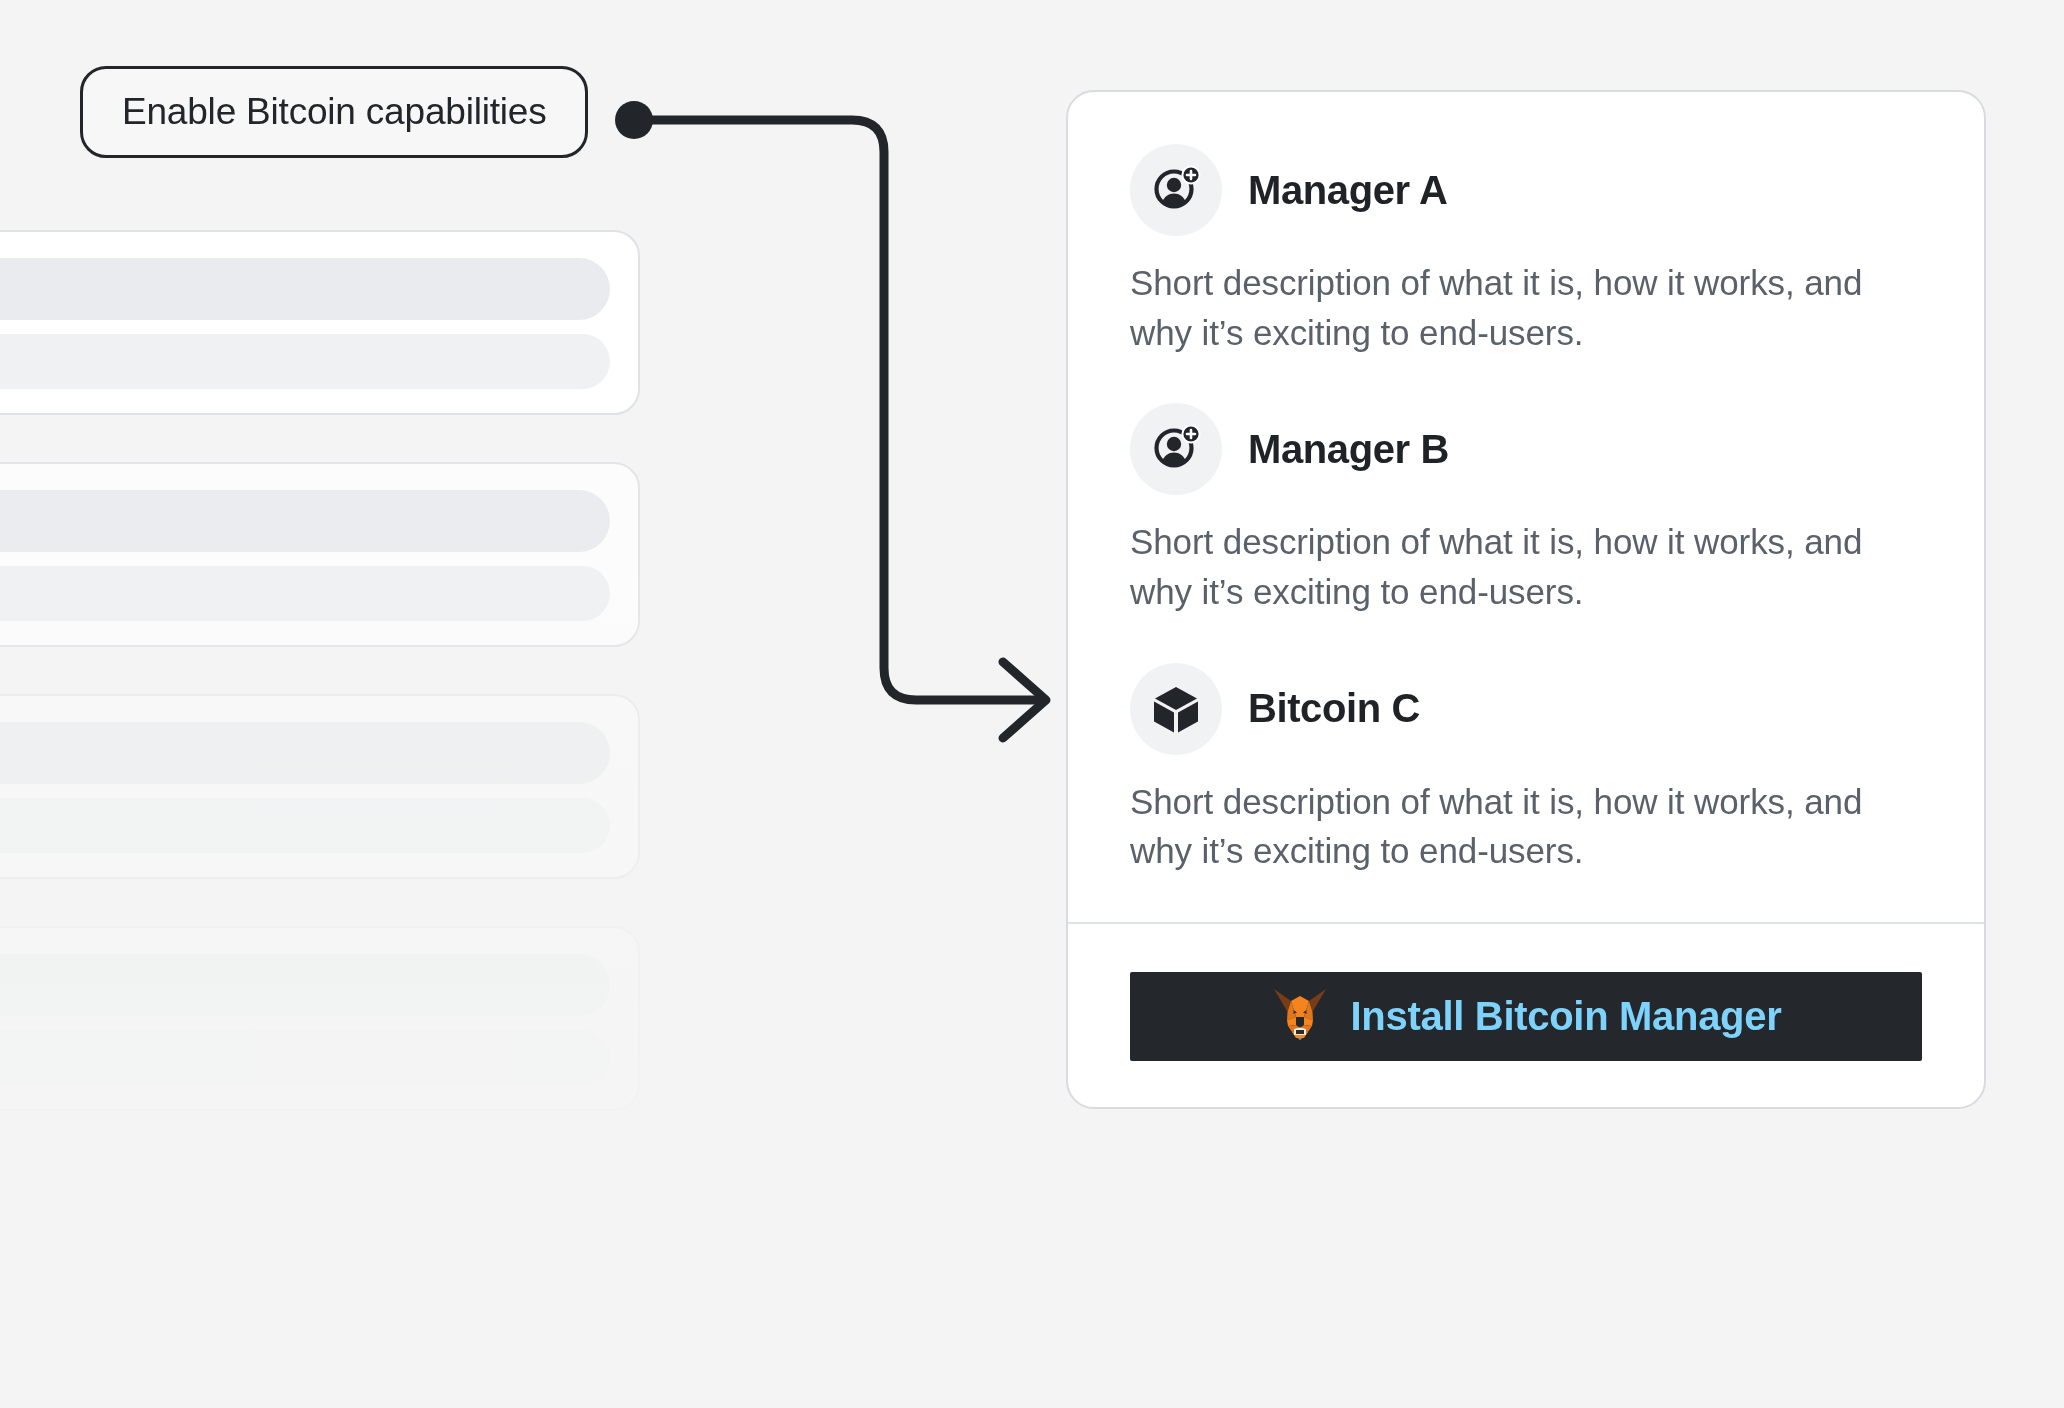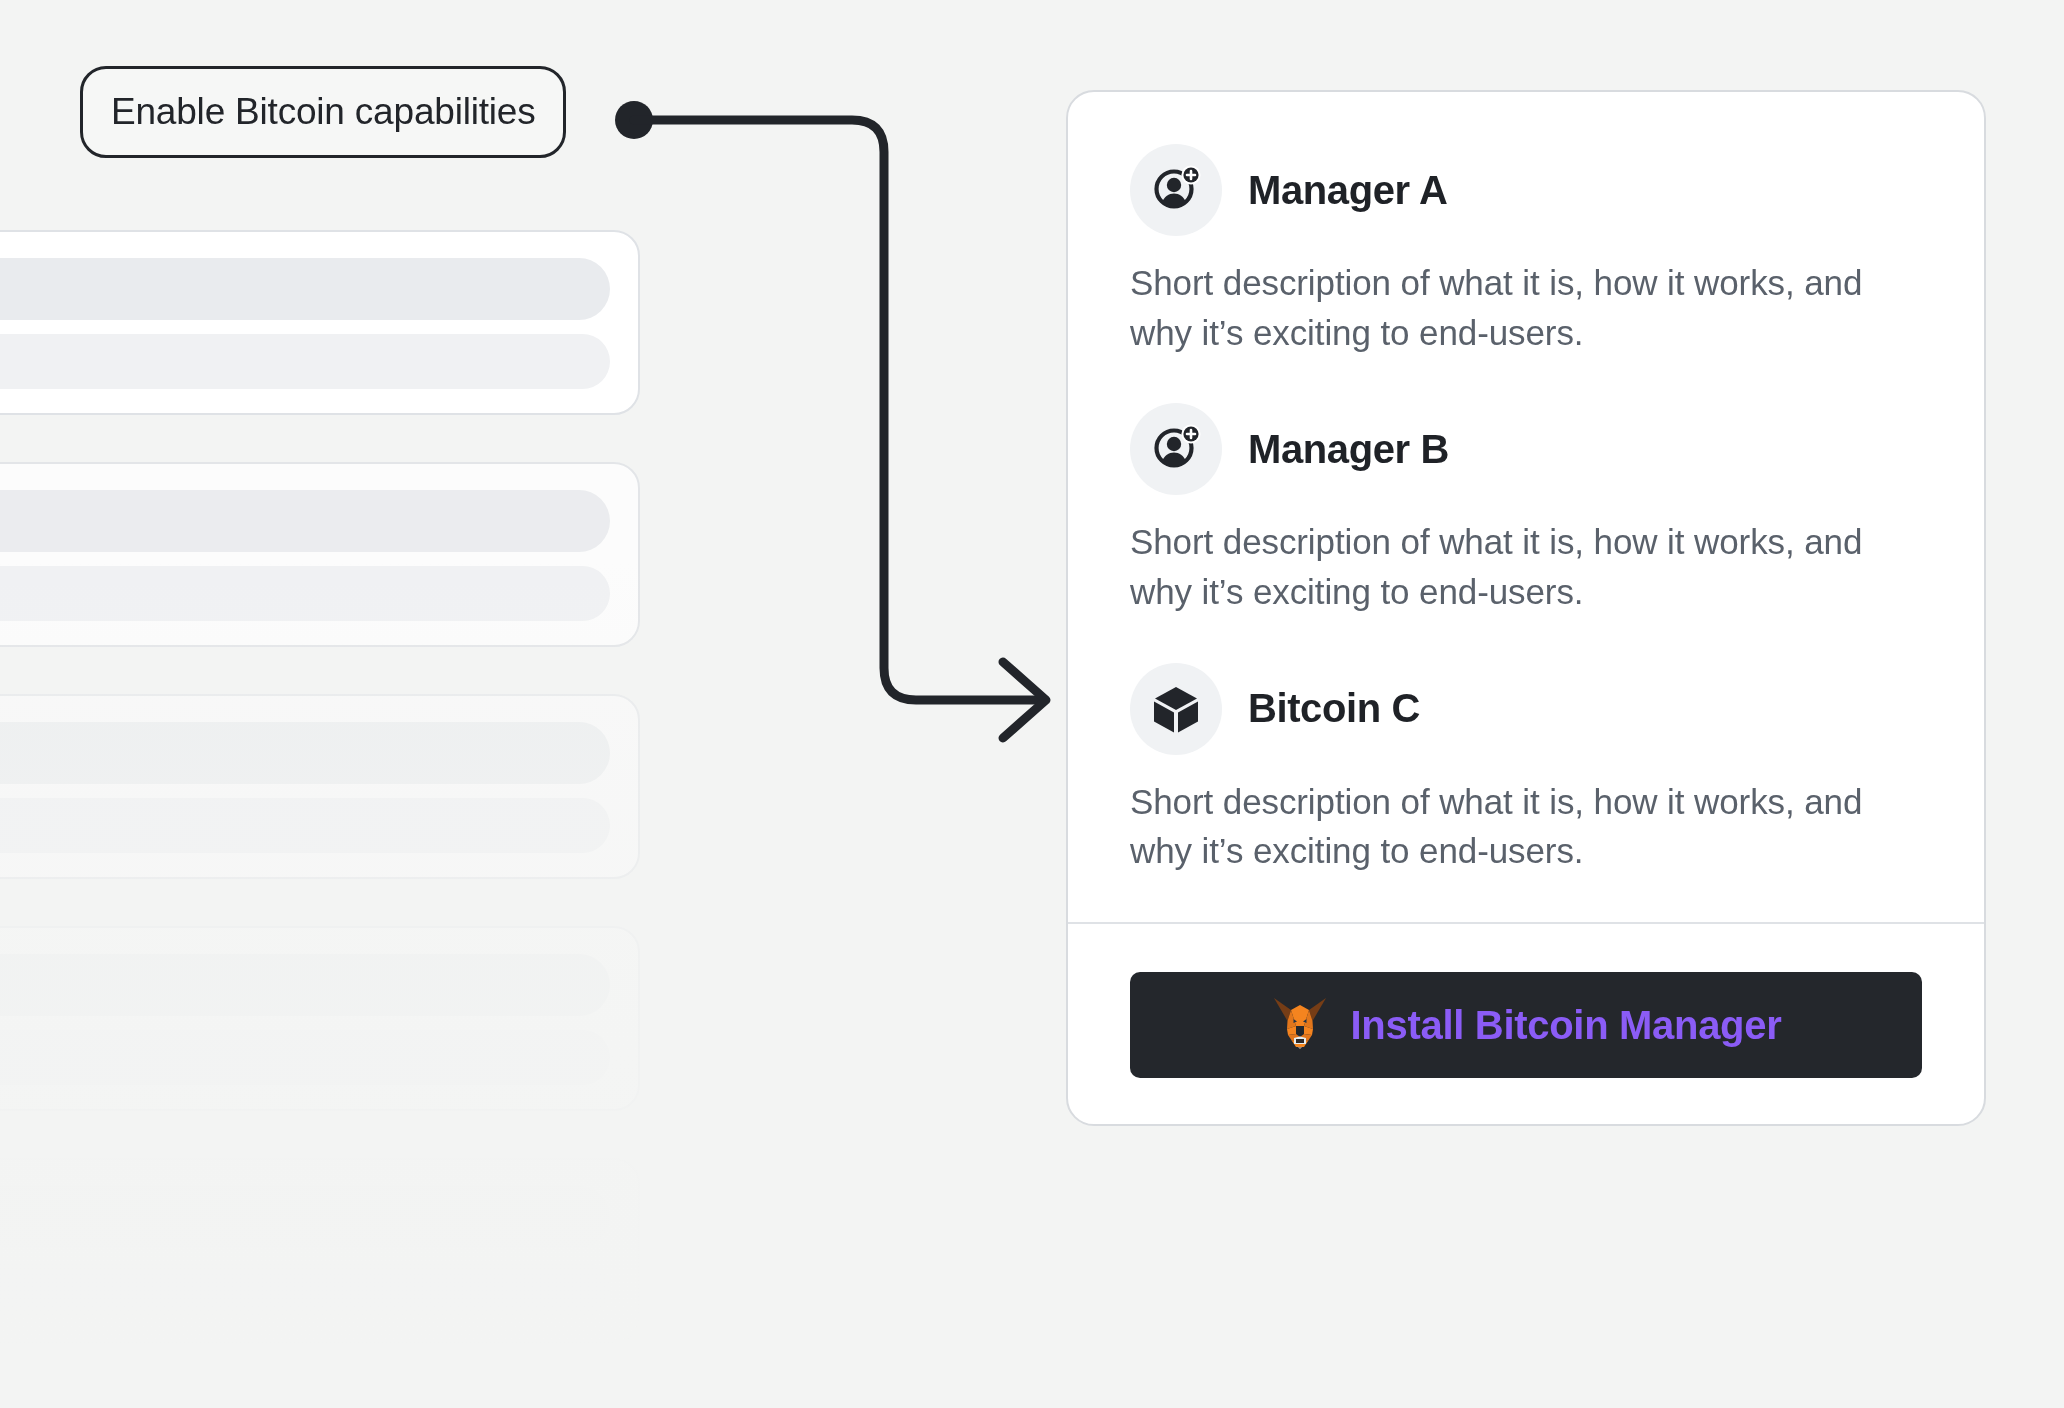--- a/index.html
+++ b/index.html
@@ -58,21 +58,21 @@
     pointer-events: none;
   }
 
   
   #callout-chip {
     position: absolute;
     left: 80px;
     top: 66px;
     height: 92px;
     box-sizing: border-box;
-    padding: 0 28px;
+    padding: 0 39px;
     display: flex;
     align-items: center;
     border: 3px solid #22252a;
     border-radius: 26px;
     background: rgba(255,255,255,0.25);
   }
   #callout-chip .chip-label {
     font-size: 37px;
     font-weight: 500;
     color: #22252a;
@@ -143,25 +143,25 @@
   }
 
   #card-footer {
     padding: 48px 62px 46px 62px;
     display: flex;
     flex-direction: column;
     align-items: center;
   }
   #install-button {
     width: 100%;
-    height: 106px;
+    height: 89px;
     border: none;
-    border-radius: 10px;
+    border-radius: 2px;
     background: #24272c;
-    color: #8b5cf6;
+    color: #7dd3fc;
     display: flex;
     align-items: center;
     justify-content: center;
     gap: 22px;
     cursor: pointer;
     font-family: "Liberation Sans", sans-serif;
   }
   #install-button .btn-label {
     font-size: 40px;
     font-weight: bold;

